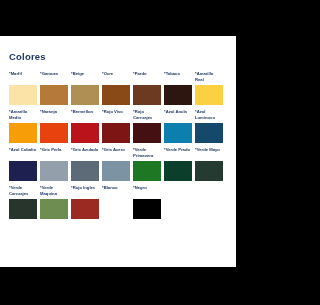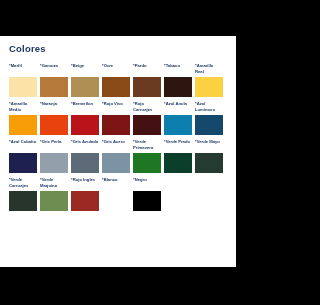--- a/index.html
+++ b/index.html
@@ -43,21 +43,21 @@
     height: 231px;
     background: #ffffff;
     box-sizing: border-box;
     padding: 8px 6px 0 9px;
   }
   #page-title {
     font-size: 9.5px;
     font-weight: bold;
     color: #1f3864;
     letter-spacing: 0.2px;
-    margin: 0 0 9px 0;
+    margin: 8px 0 9px 0;
     line-height: 1;
   }
   .swatch-row {
     display: flex;
     flex-direction: row;
     align-items: flex-start;
     margin-bottom: 4px;
   }
   .swatch-cell {
     width: 28px;

